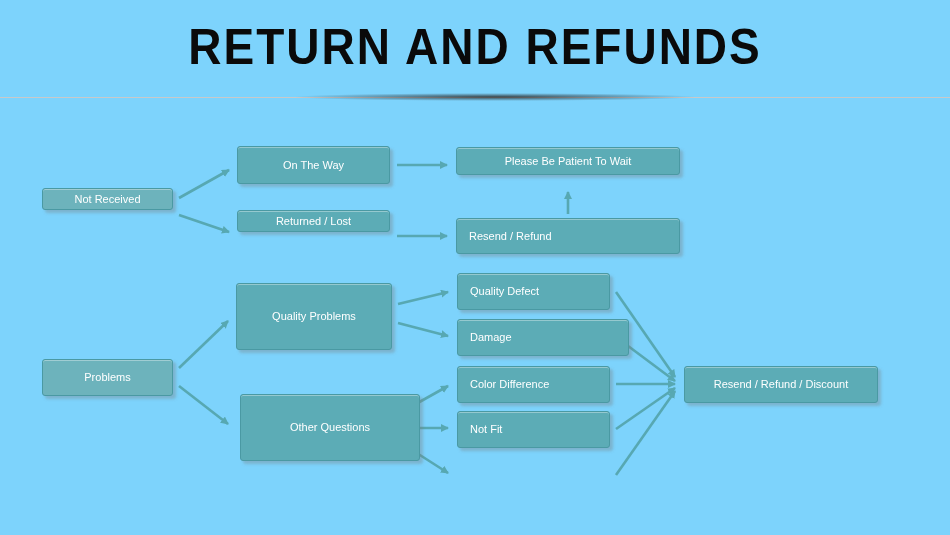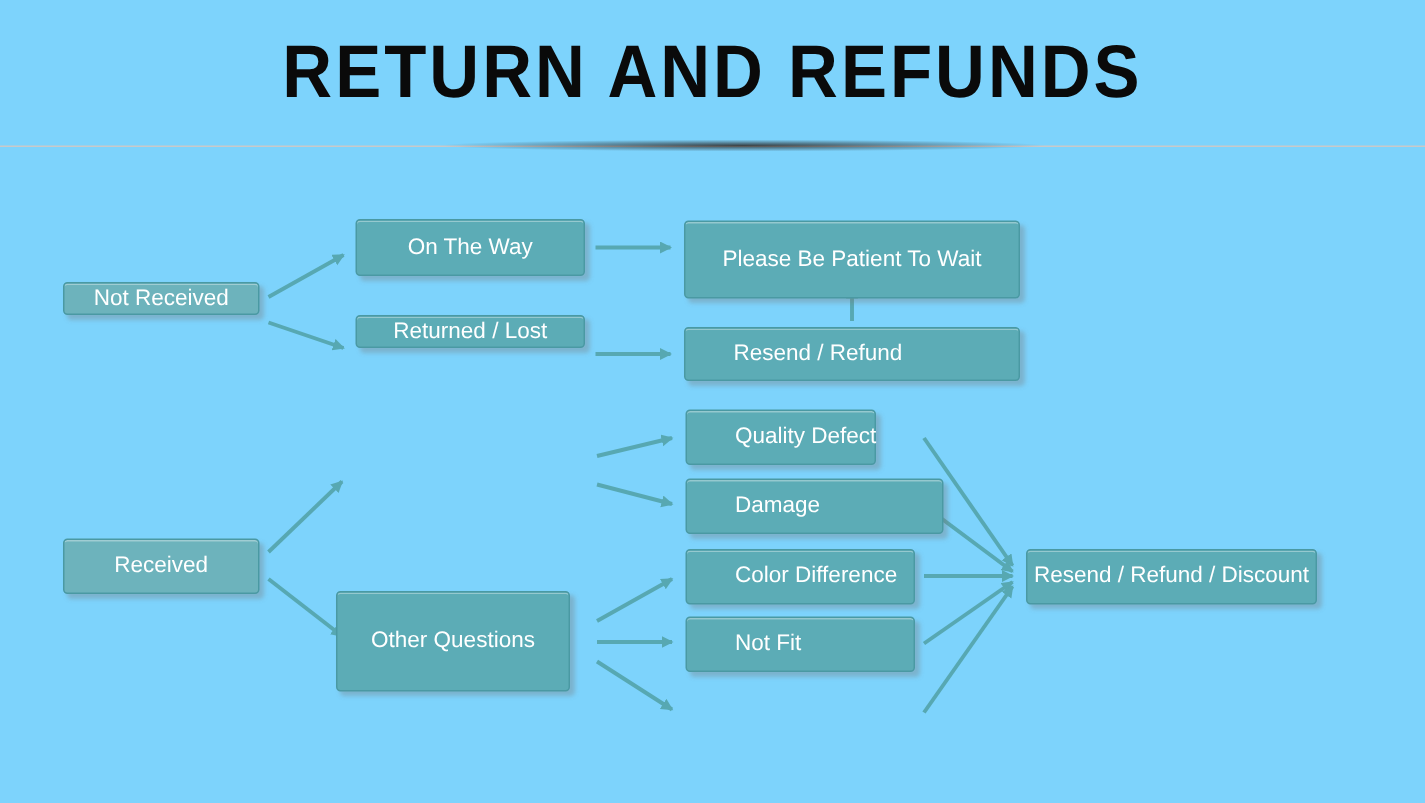--- a/index.html
+++ b/index.html
@@ -49,28 +49,28 @@
   .node {
     position: absolute;
     box-sizing: border-box;
     display: flex;
     align-items: center;
     justify-content: center;
     background: #5cacb6;
     border: 1px solid #4a99a3;
     border-radius: 3px;
     color: #ffffff;
-    font-size: 15px;
+    font-size: 11px;
     line-height: 1.1;
     box-shadow: 3px 3px 3px rgba(120,120,120,0.35), inset 0 1px 0 rgba(255,255,255,0.35);
     white-space: nowrap;
   }
   .node.left-align {
     justify-content: flex-start;
-    padding-left: 32px;
+    padding-left: 12px;
   }
   .node.light {
     background: #6db3bc;
   }
   .arrows {
     position: absolute;
     top: 0;
     left: 0;
     width: 950px;
     height: 535px;
@@ -112,32 +112,33 @@
     <line x1="616" y1="337" x2="675" y2="381" marker-end="url(#ah)"></line>
     <line x1="616" y1="384" x2="675" y2="384" marker-end="url(#ah)"></line>
     <line x1="616" y1="429" x2="675" y2="388" marker-end="url(#ah)"></line>
     <line x1="616" y1="475" x2="675" y2="391" marker-end="url(#ah)"></line>
   </svg>
 
   <div class="node light" style="left:42px; top:188px; width:131px; height:22px">Not Received</div>
 
   <div class="node" style="left:237px; top:146px; width:153px; height:38px">On The Way</div>
 
-  <div class="node" style="left:456px; top:147px; width:224px; height:52px">Please Be Patient To Wait</div>
+  <div class="node" style="left:456px; top:147px; width:224px; height:28px">Please Be Patient To Wait</div>
 
   <div class="node" style="left:237px; top:210px; width:153px; height:22px">Returned / Lost</div>
 
   <div class="node left-align" style="left:456px; top:218px; width:224px; height:36px">Resend / Refund</div>
 
-  <div class="node light" style="left:42px; top:359px; width:131px; height:37px">Received</div>
+  <div class="node light" style="left:42px; top:359px; width:131px; height:37px">Problems</div>
 
+  <div class="node" style="left:236px; top:283px; width:156px; height:67px">Quality Problems</div>
 
-  <div class="node" style="left:224px; top:394px; width:156px; height:67px">Other Questions</div>
+  <div class="node" style="left:240px; top:394px; width:180px; height:67px">Other Questions</div>
 
-  <div class="node left-align" style="left:457px; top:273px; width:127px; height:37px">Quality Defect</div>
+  <div class="node left-align" style="left:457px; top:273px; width:153px; height:37px">Quality Defect</div>
 
   <div class="node left-align" style="left:457px; top:319px; width:172px; height:37px">Damage</div>
 
   <div class="node left-align" style="left:457px; top:411px; width:153px; height:37px">Not Fit</div>
 
   <div class="node left-align" style="left:457px; top:366px; width:153px; height:37px">Color Difference</div>
 
 
   <div class="node" style="left:684px; top:366px; width:194px; height:37px">Resend / Refund / Discount</div>
 

